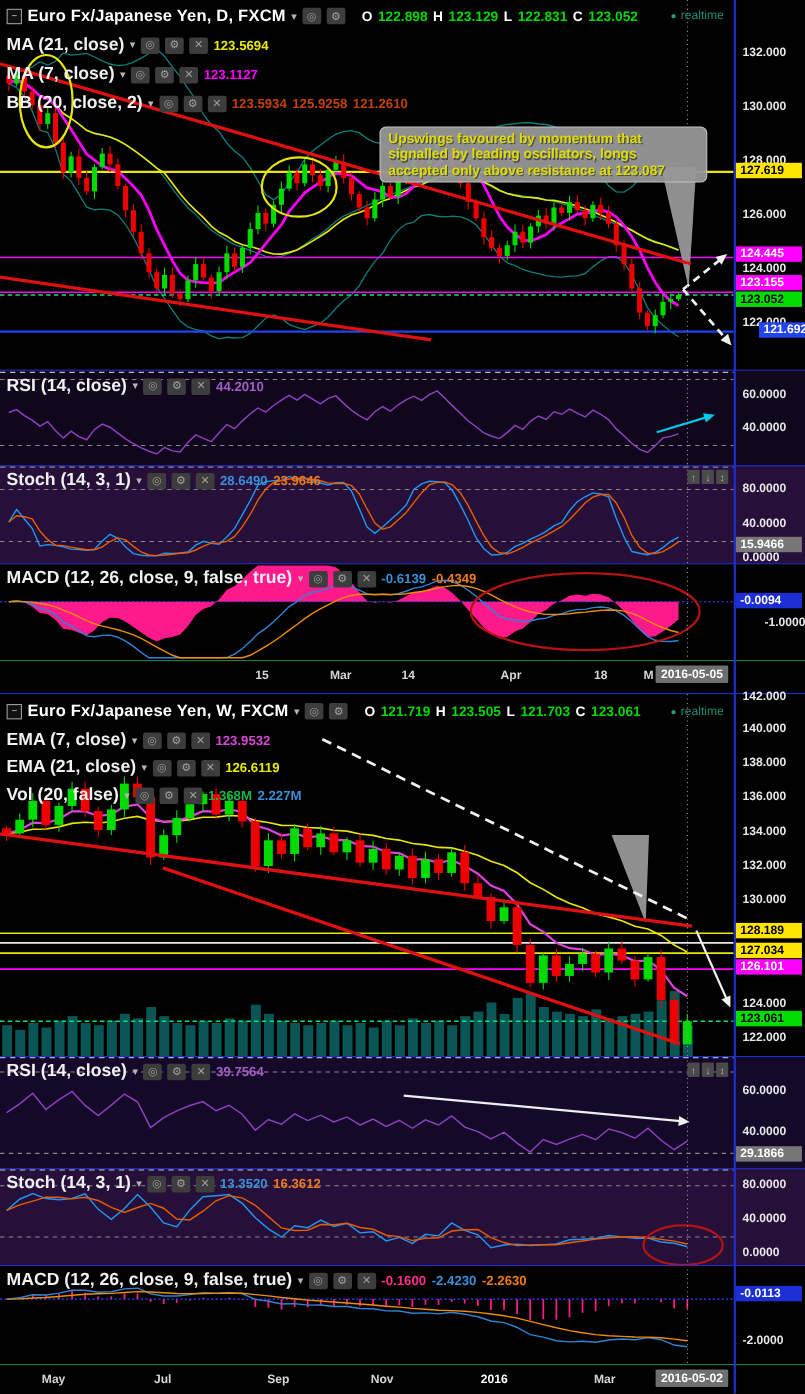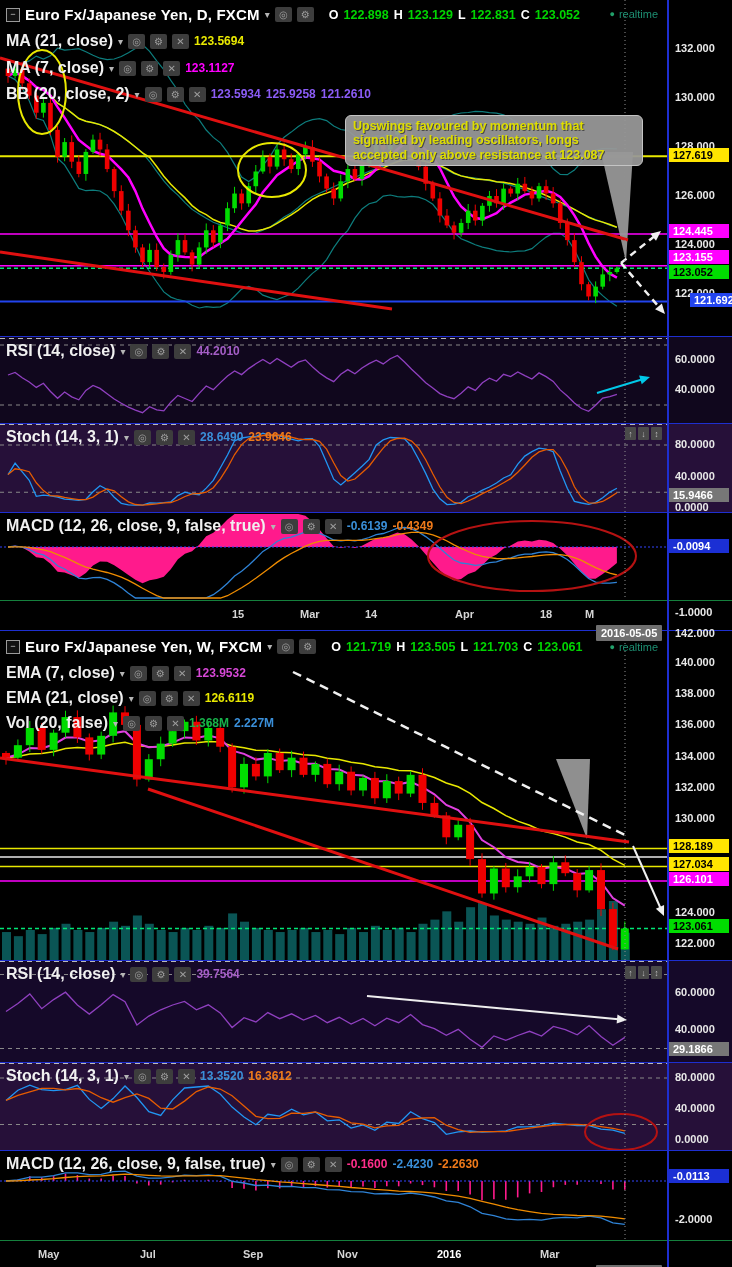--- a/index.html
+++ b/index.html
@@ -14,40 +14,40 @@
   #w-main{top:630px;height:330px;background:#000;}
   #w-rsi{top:960px;height:102px;background:#150929;}
   #w-stoch{top:1062px;height:88px;background:#261039;}
   #w-macd{top:1150px;height:90px;background:#000;}
   .taxis{position:absolute;left:0;width:732px;background:#000;border-top:1px solid #15803d;z-index:6;}
   #d-taxis{top:600px;height:29px;border-bottom:1px solid #1e2fd0;}
   #w-taxis{top:1240px;height:27px;}
   .ta-label{position:absolute;top:7px;color:#d6d6d6;font-size:11px;font-weight:bold;}
   .ta-label.strong{color:#fff;}
   .date-box{position:absolute;top:4px;background:#6f6f6f;color:#fff;font-size:11px;font-weight:bold;
-            padding:2px 5px;border-radius:1px;margin-top:20px;}
+            padding:2px 5px;border-radius:1px;}
   .sep{position:absolute;left:0;width:732px;height:1px;background:#1e2fd0;z-index:5;}
   #axis-col{position:absolute;top:0;left:667px;width:65px;height:1267px;z-index:8;
             border-left:2px solid #1e2fd0;background:transparent;}
   .tick{position:absolute;left:6px;color:#e8e8e8;font-size:11px;font-weight:bold;transform:translateY(-7px);}
   .plabel{position:absolute;left:0;font-size:11px;font-weight:bold;padding:1px 4px 1px 4px;min-width:52px;
           transform:translateY(-8px);}
   .hdr-row{position:absolute;display:flex;align-items:center;gap:5px;z-index:10;white-space:nowrap;}
   .collapse{display:inline-flex;width:12px;height:12px;border:1px solid #9a9a9a;color:#cfcfcf;
             align-items:center;justify-content:center;font-size:9px;line-height:1;background:#111;}
   .title{color:#fff;font-size:15px;font-weight:bold;letter-spacing:0.2px;}
   .caret{color:#b5b5b5;font-size:10px;}
   .btn{display:inline-flex;width:17px;height:15px;background:#3d3d3d;color:#9f9f9f;font-size:10px;
        align-items:center;justify-content:center;border-radius:2px;}
   .ind-label{color:#f0f0f0;font-size:16px;font-weight:bold;}
   .ohlc{display:inline-flex;gap:5px;margin-left:10px;font-size:12.5px;font-weight:bold;}
   .ohlc .k{color:#fff;}
   .ohlc .v{color:#00d600;}
   .val{font-size:12px;font-weight:bold;}
-  .v-yellow{color:#e8e800;} .v-magenta{color:#ff00ff;} .v-teal{color:#8b5cf6;}
+  .v-yellow{color:#e8e800;} .v-magenta{color:#ff00ff;} .v-teal{color:#c2410c;}
   .v-purple{color:#a45ec6;} .v-blue{color:#3a8fd9;} .v-orange{color:#ef7a1a;}
   .v-pink{color:#ff2e8b;} .v-green{color:#17b24a;} .v-pmagenta{color:#d648d6;}
   .realtime{position:absolute;right:74px;display:flex;align-items:center;gap:4px;z-index:10;
             color:#1d8f72;font-size:11px;}
   .realtime .dot{color:#21a06a;font-size:9px;}
   .annotation{position:absolute;z-index:11;background:rgba(152,152,152,0.94);border:1px solid #c4c4c4;
               border-radius:6px;color:#dedd00;font-size:12.5px;font-weight:bold;line-height:1.14;
               padding:3px 7px;text-shadow:1px 1px 0 #4a4a4a;}
   #d-anno{left:345px;top:99px;width:282px;margin-top:16px;}
   .pane-btns{position:absolute;display:flex;gap:2px;z-index:10;}
@@ -739,21 +739,21 @@
       <span class="tick" style="top: 98px;">130.000</span>
       <span class="tick" style="top: 147px;">128.000</span>
       <span class="tick" style="top: 196px;">126.000</span>
       <span class="tick" style="top: 245px;">124.000</span>
       <span class="tick" style="top: 294px;">122.000</span>
       <span class="tick" style="top: 360px;">60.0000</span>
       <span class="tick" style="top: 390px;">40.0000</span>
       <span class="tick" style="top: 445px;">80.0000</span>
       <span class="tick" style="top: 477px;">40.0000</span>
       <span class="tick" style="top: 508px;">0.0000</span>
-      <span class="tick" style="top: 613px;">-1.0000</span>
+      <span class="tick" style="top: 567px; margin-left: 20px;">-1.0000</span>
       <span class="tick" style="top: 634px;">142.000</span>
       <span class="tick" style="top: 663px;">140.000</span>
       <span class="tick" style="top: 694px;">138.000</span>
       <span class="tick" style="top: 725px;">136.000</span>
       <span class="tick" style="top: 757px;">134.000</span>
       <span class="tick" style="top: 788px;">132.000</span>
       <span class="tick" style="top: 819px;">130.000</span>
       <span class="tick" style="top: 913px;">124.000</span>
       <span class="tick" style="top: 944px;">122.000</span>
       <span class="tick" style="top: 993px;">60.0000</span>

